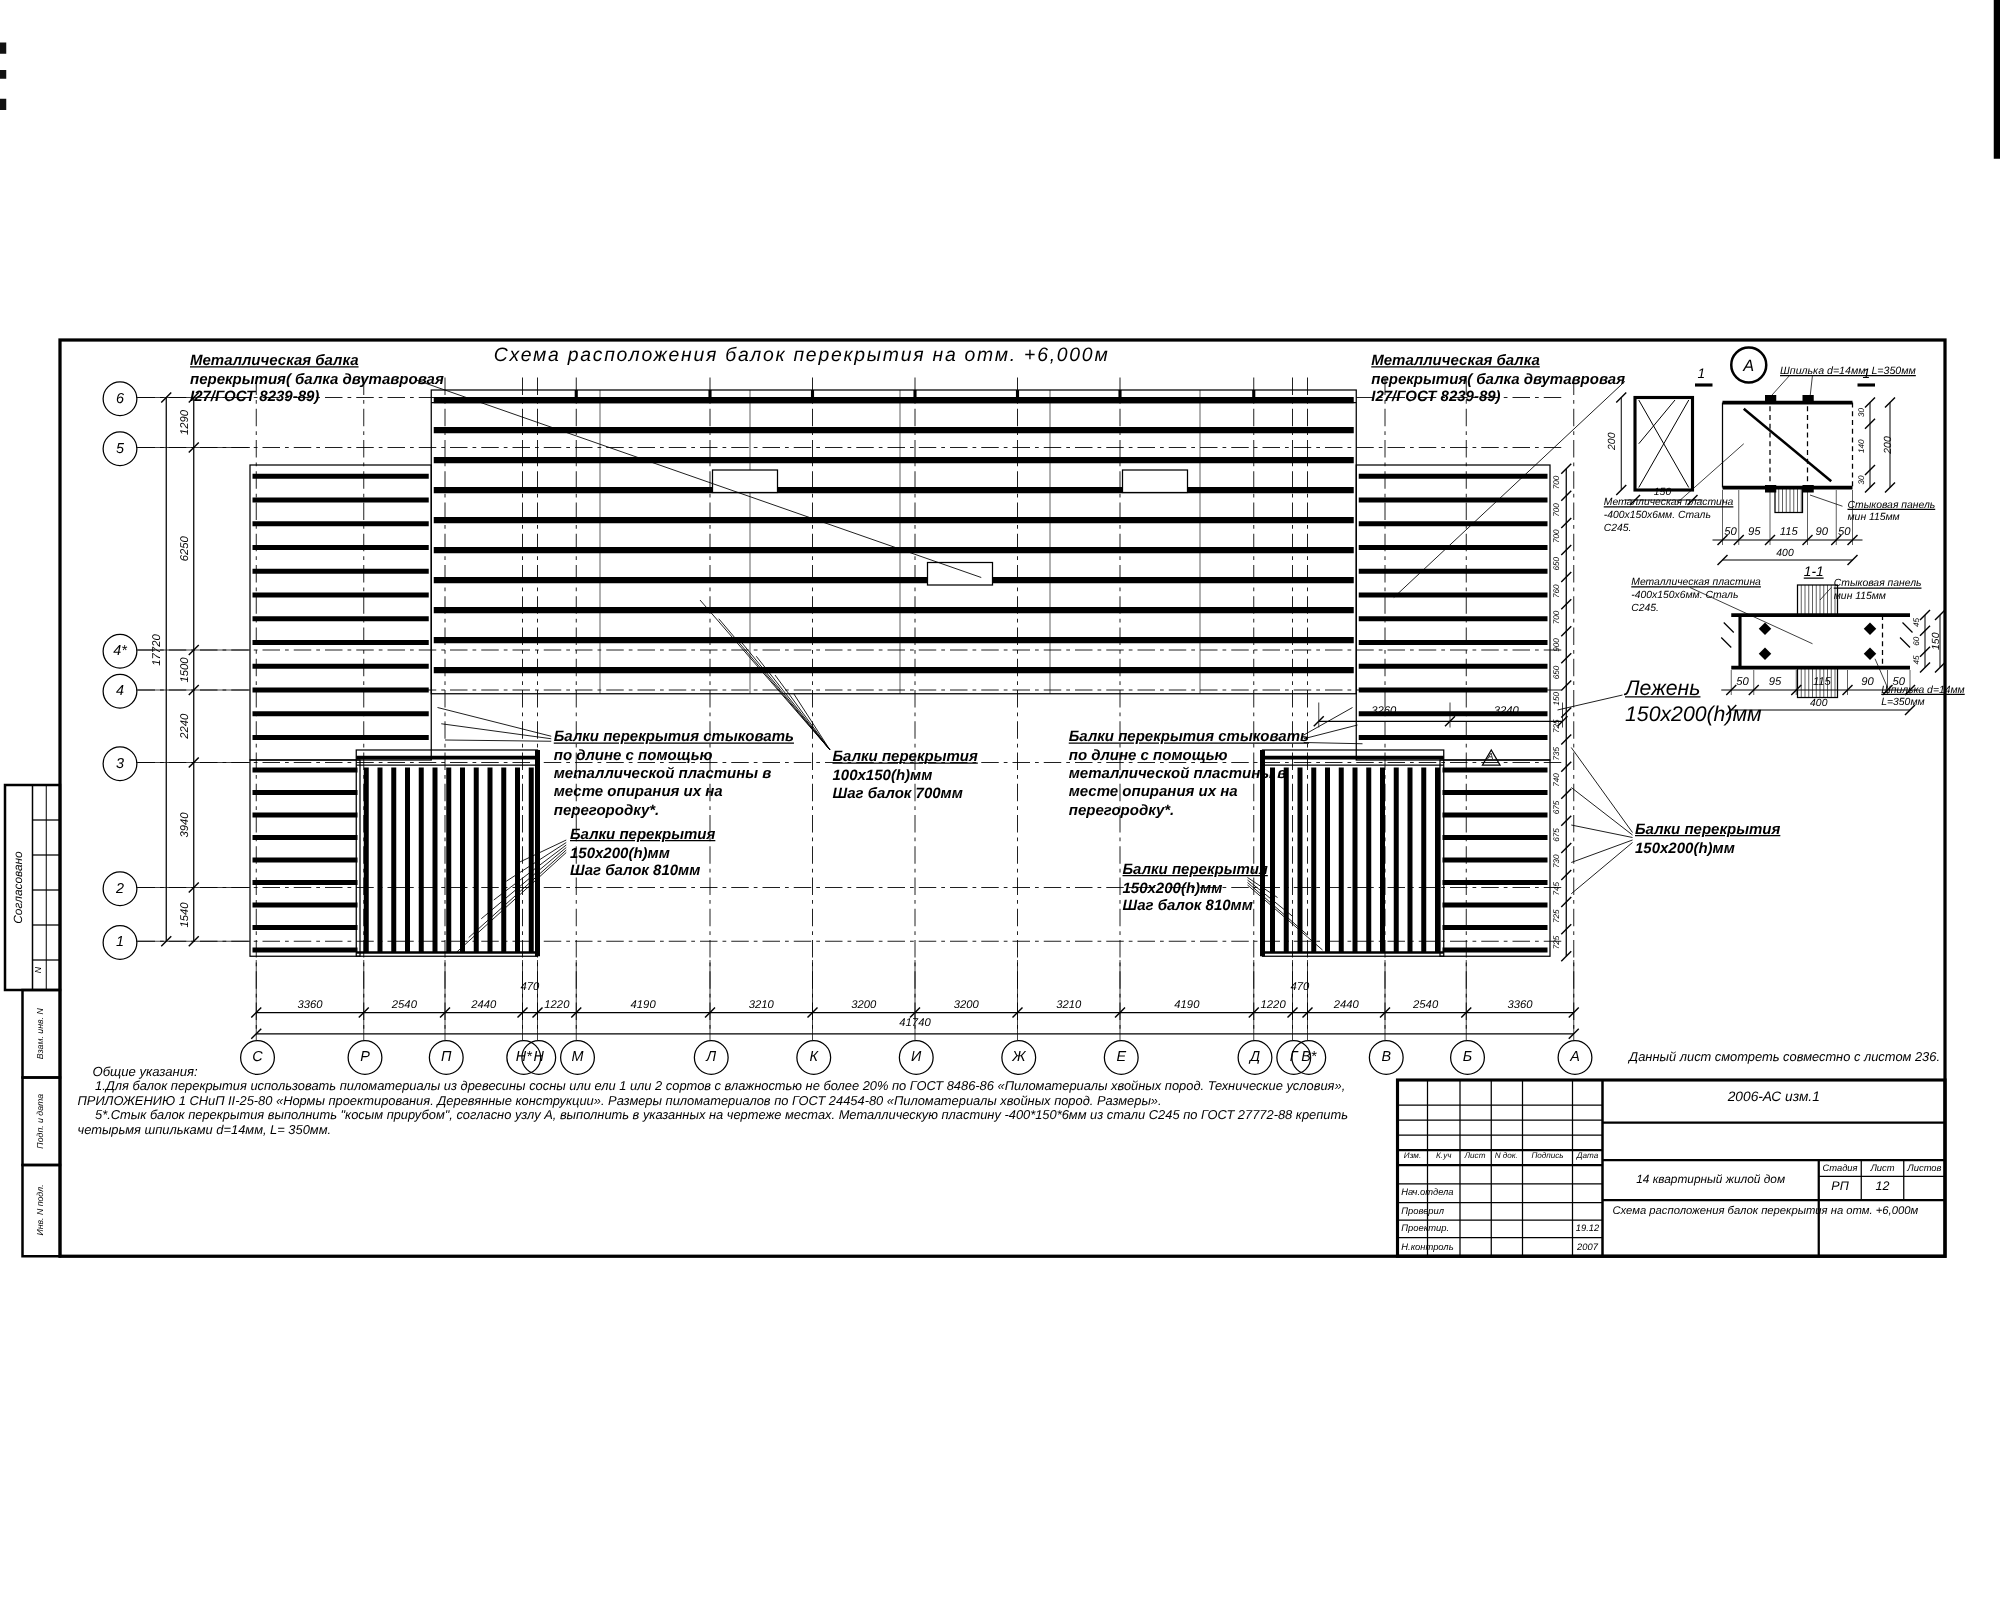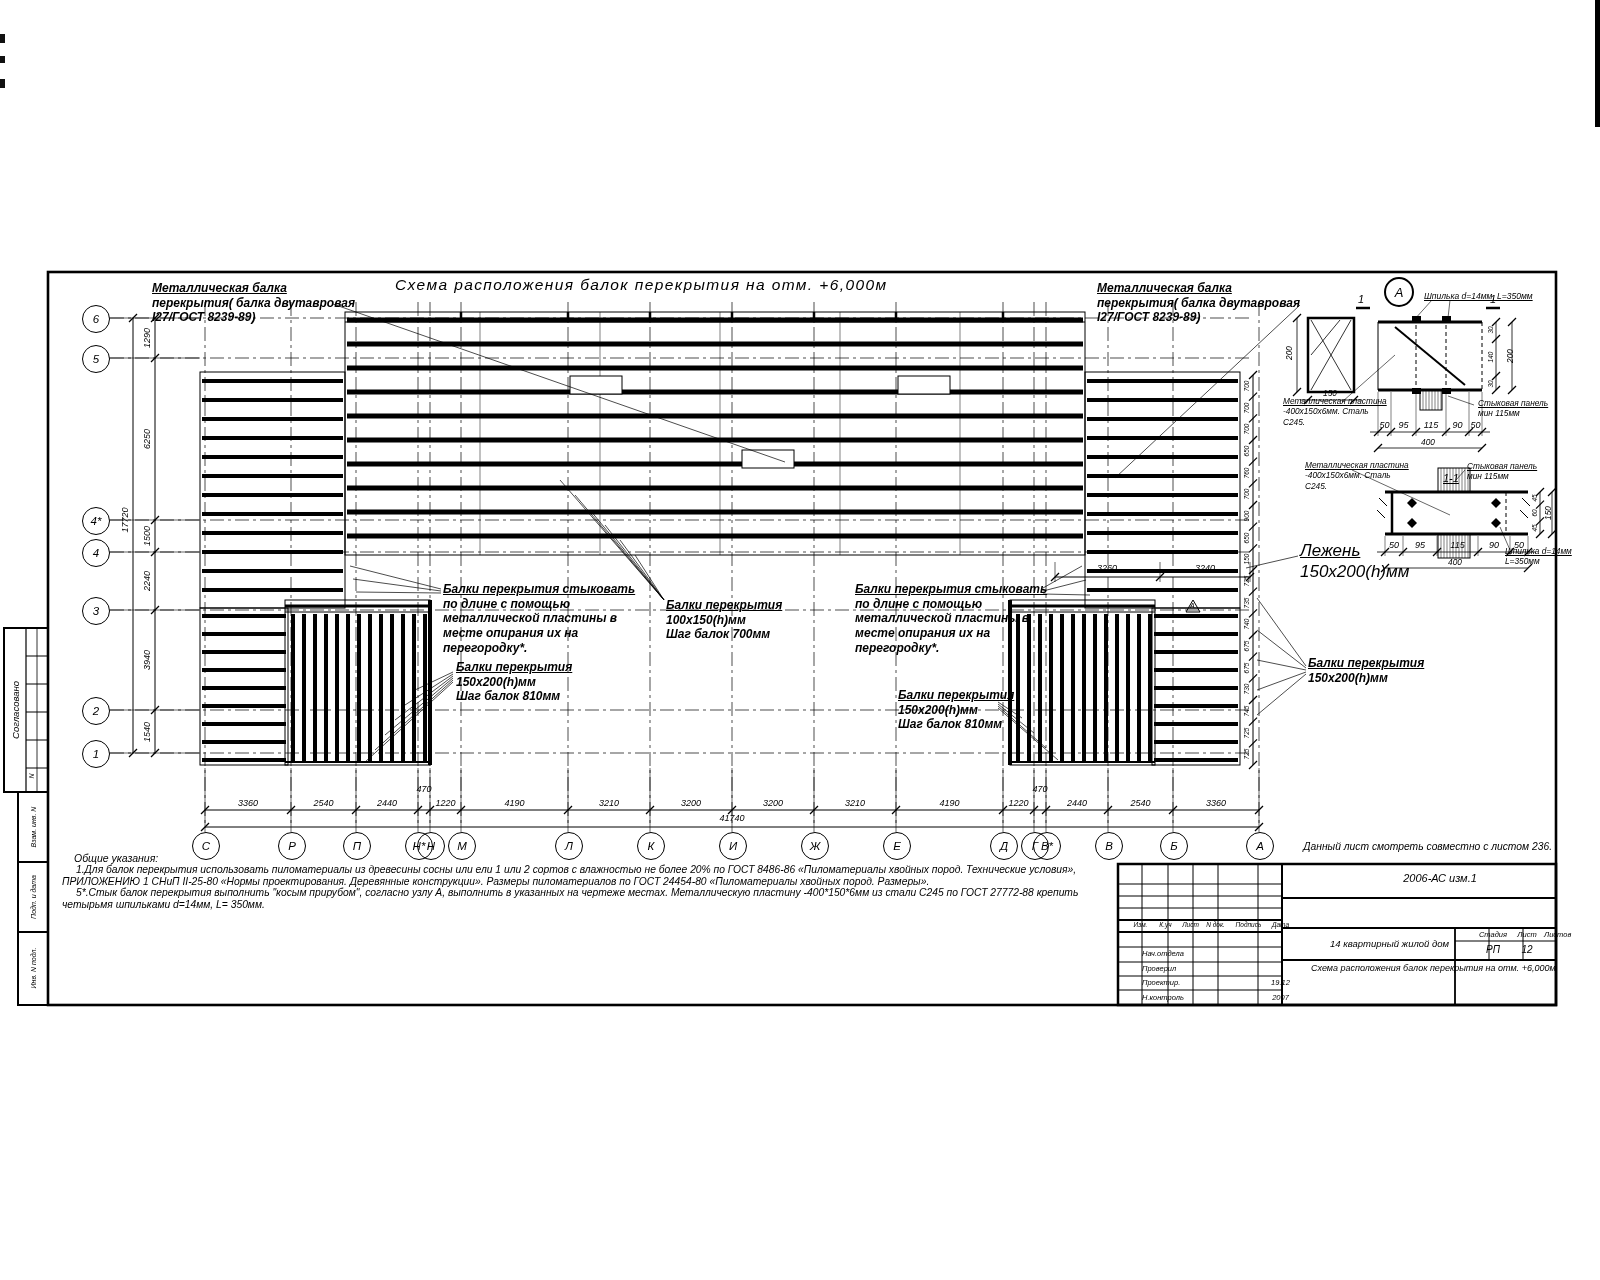--- a/index.html
+++ b/index.html
@@ -17,21 +17,21 @@
   .bub{position:absolute;width:26px;height:26px;border:1.4px solid #000;border-radius:50%;
        display:flex;align-items:center;justify-content:center;font-style:italic;
        font-size:11.5px;background:transparent;}
   .dim{position:absolute;font-style:italic;font-size:9px;transform:translate(-50%,-100%);white-space:nowrap;}
   .rot{position:absolute;font-style:italic;font-size:9px;transform:translate(-50%,-50%) rotate(-90deg);white-space:nowrap;}
   .chain{position:absolute;font-style:italic;font-size:6.5px;transform:translate(-50%,-50%) rotate(-90deg);white-space:nowrap;}
   .notes{position:absolute;left:62px;top:864px;width:1024px;font-style:italic;
          font-size:10.3px;line-height:11.7px;}
   .notes p{margin:0;text-indent:14px;}
   .nhead{position:absolute;left:74px;top:852px;font-style:italic;font-size:10.5px;}
-  .tbx{position:absolute;font-style:italic;padding-left:21px;}
+  .tbx{position:absolute;font-style:italic;}
   .ctr{text-align:center;}
   .stamp{position:absolute;font-style:italic;transform:translate(-50%,-50%) rotate(-90deg);white-space:nowrap;}
 </style>
 </head>
 <body>
 
 <div id="stage">
   <svg id="cad" width="1600" height="1280">
       <rect x="1595" y="0" width="5" height="127" fill="#000" stroke="none" stroke-width="0"></rect>
       <rect x="0" y="34" width="5" height="9" fill="#111" stroke="none" stroke-width="0"></rect>
@@ -510,21 +510,21 @@
   </div>
   <div class="t n83" style="left:1478px;top:398px;">
     <span class="ln ul">Стыковая панель</span>
     <span class="ln">мин 115мм</span>
   </div>
   <div class="dim" style="left:1330px;top:398px;font-size:8.3px;">150</div>
   <div class="rot" style="left:1289px;top:353px;font-size:8.3px;">200</div>
   <div class="dim" style="left:1428px;top:447px;font-size:8.3px;">400</div>
   <div class="rot" style="left:1510px;top:356px;font-size:8.3px;">200</div>
 
-  <div class="t ul" style="left:1443px;top:452px;font-size:11px;margin-top:20px;">1-1</div>
+  <div class="t ul" style="left:1443px;top:452px;font-size:11px;">1-1</div>
   <div class="t n83" style="left:1305px;top:460px;">
     <span class="ln ul">Металлическая пластина</span>
     <span class="ln">-400х150х6мм. Сталь</span>
     <span class="ln">С245.</span>
   </div>
   <div class="t n83" style="left:1467px;top:461px;">
     <span class="ln ul">Стыковая панель</span>
     <span class="ln">мин 115мм</span>
   </div>
   <div class="t n83" style="left:1505px;top:546px;">
@@ -545,21 +545,21 @@
   <div class="stamp" style="left:15px;top:710px;font-size:9.5px;">Согласовано</div>
   <div class="stamp" style="left:31px;top:776px;font-size:7px;">N</div>
   <div class="stamp" style="left:33px;top:827px;font-size:7px;">Взам. инв. N</div>
   <div class="stamp" style="left:33px;top:897px;font-size:7px;">Подп. и дата</div>
   <div class="stamp" style="left:33px;top:968px;font-size:7px;">Инв. N подл.</div>
 
   <div class="tbx ctr" style="left:1282px;top:872px;width:274px;font-size:11px;">2006-АС изм.1</div>
   <div class="tbx ctr" style="left:1282px;top:938px;width:173px;font-size:9.5px;">14 квартирный жилой дом</div>
   <div class="tbx ctr" style="left:1455px;top:930px;width:34px;font-size:7.5px;">Стадия</div>
   <div class="tbx ctr" style="left:1489px;top:930px;width:34px;font-size:7.5px;">Лист</div>
-  <div class="tbx ctr" style="left:1523px;top:930px;width:21px;font-size:7.5px;">Листов</div>
+  <div class="tbx ctr" style="left:1523px;top:930px;width:33px;font-size:7.5px;">Листов</div>
   <div class="tbx ctr" style="left:1455px;top:944px;width:34px;font-size:10px;">РП</div>
   <div class="tbx ctr" style="left:1489px;top:944px;width:34px;font-size:10px;">12</div>
   <div class="tbx" style="left:1290px;top:963px;font-size:9px;line-height:11.5px;">
     <span class="ln">Схема расположения балок</span>
     <span class="ln">перекрытия на отм.</span>
     <span class="ln">+6,000м</span>
   </div>
 <div class="bub" style="left: 192px; top: 832px;">С</div>
     <div class="bub" style="left: 278px; top: 832px;">Р</div>
     <div class="bub" style="left: 343px; top: 832px;">П</div>

